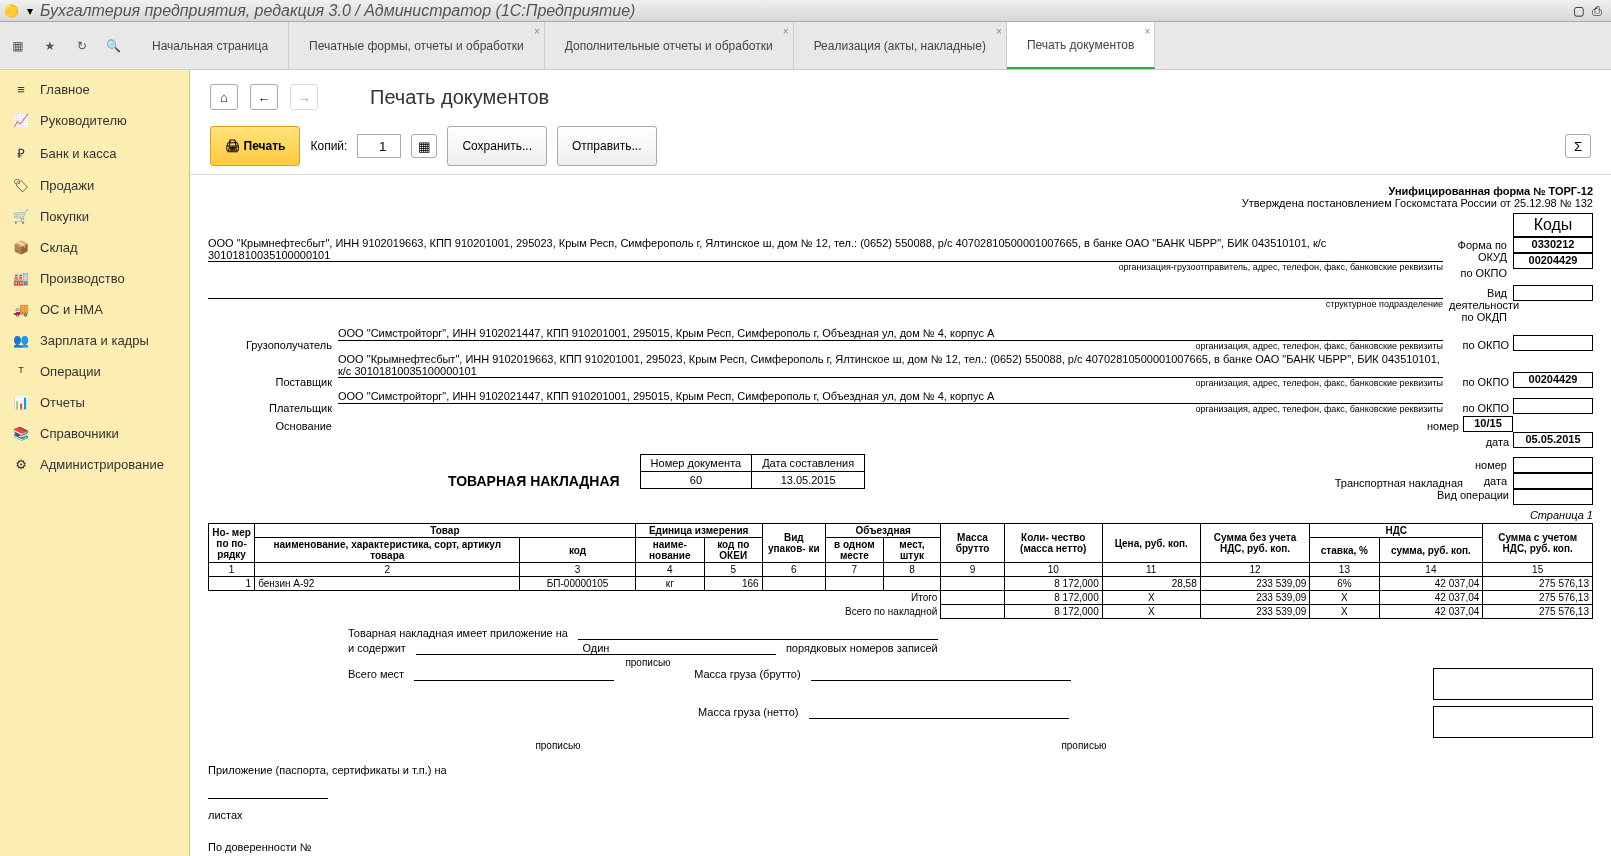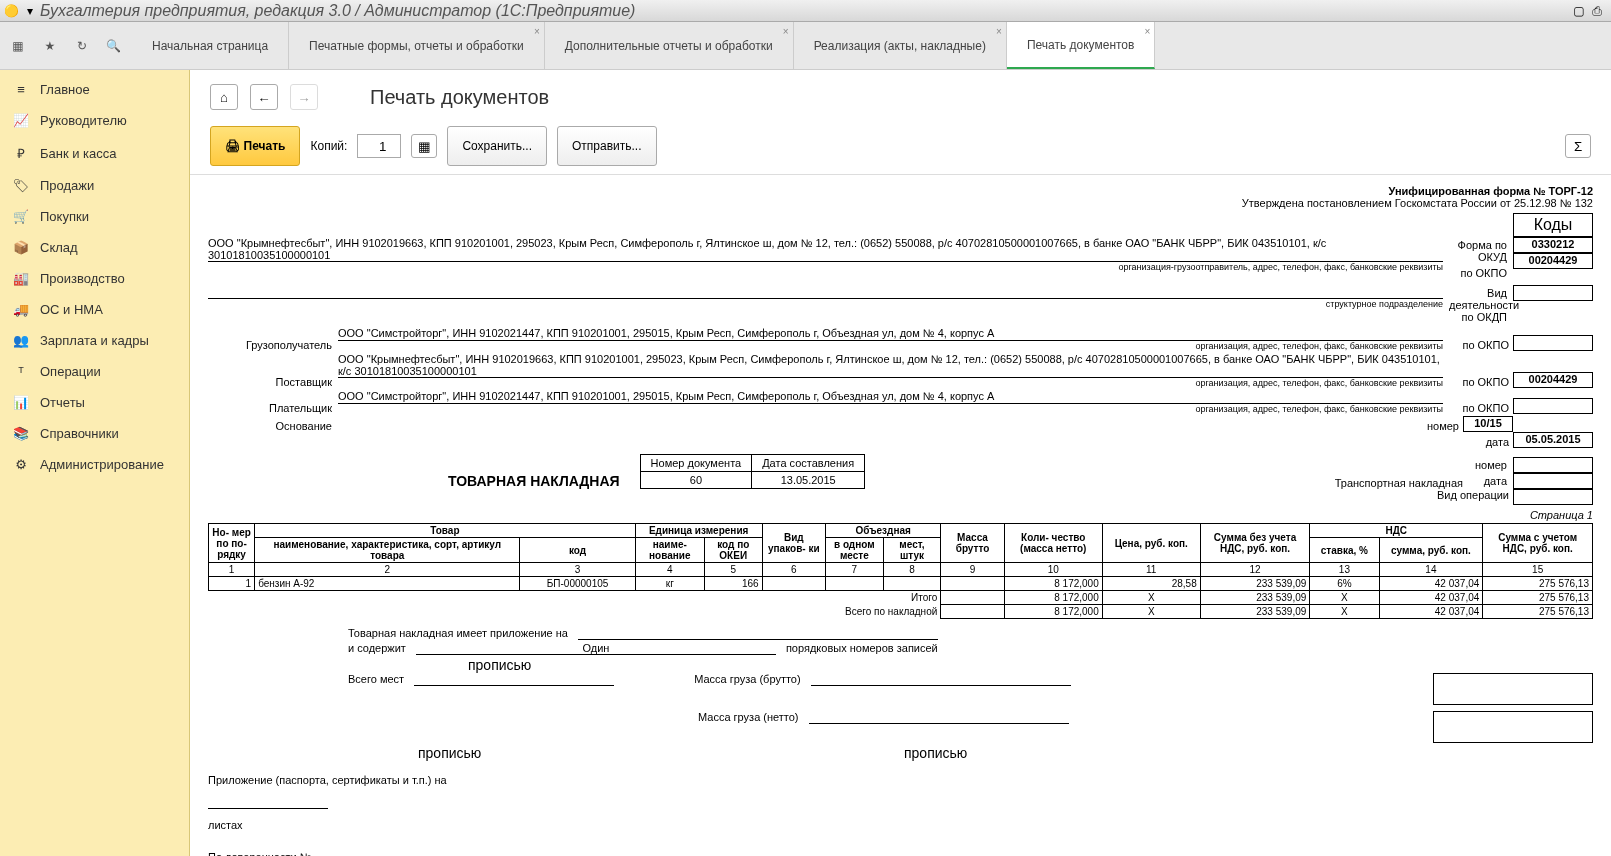--- a/index.html
+++ b/index.html
@@ -65,21 +65,21 @@
 .data-table .left { text-align: left; }
 .data-table .right { text-align: right; }
 .totals-row td { font-size: 10px; }
 .no-border-left { border-left: none !important; border-top: none !important; border-bottom: none !important; }
 
 .footer-block { margin-top: 8px; padding-left: 140px; font-size: 11px; }
 .footer-row { display: flex; align-items: flex-start; gap: 10px; margin-bottom: 2px; }
 .uline { border-bottom: 1px solid #000; min-width: 120px; display: inline-block; text-align: center; }
 .uline-wide { min-width: 360px; }
 .right-box { display: inline-block; border: 1px solid #000; min-width: 160px; min-height: 32px; margin-left: auto; }
-.sub { font-size: 14px; text-align: left; }
+.sub { font-size: 10px; text-align: center; }
 </style>
 </head>
 <body>
 
 <div class="titlebar">
   <span class="tb-icon">🟡</span>
   <span class="tb-icon">▾</span>
   <span class="tb-title">Бухгалтерия предприятия, редакция 3.0 / Администратор (1С:Предприятие)</span>
   <span class="tb-spacer"></span>
   <span class="tb-icon">▢</span>

